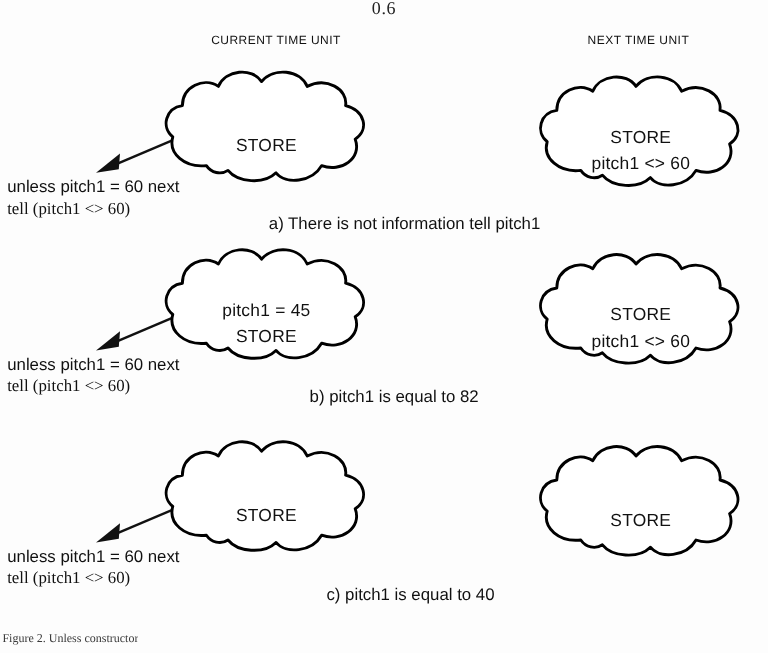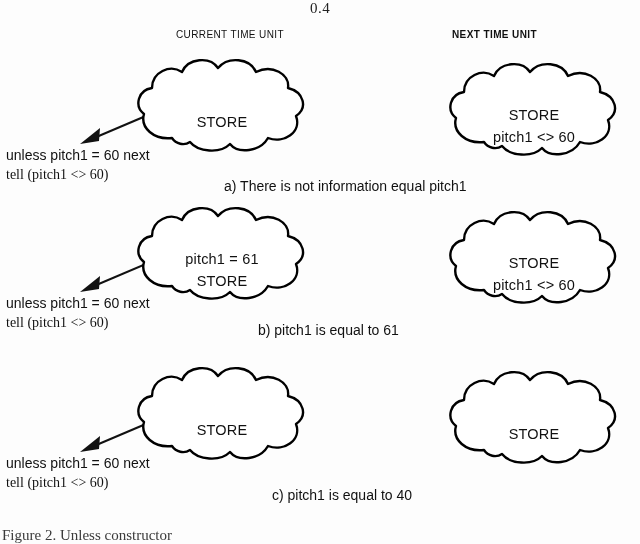--- a/index.html
+++ b/index.html
@@ -32,21 +32,21 @@
 
   
   .col-header {
     position: absolute;
     font-size: 10px;
     letter-spacing: 0.4px;
     color: #111;
     white-space: nowrap;
   }
   .col-header.left  { left: 140px; top: 29px; width: 180px; text-align: center; }
-  .col-header.right { left: 452px; top: 29px; width: 160px; text-align: left; font-weight: bold; }
+  .col-header.right { left: 452px; top: 29px; width: 160px; text-align: center; }
 
   
   .row {
     position: absolute;
     left: 0;
     width: 640px;
   }
   .row-a { top: 52px;  height: 150px; }
   .row-b { top: 200px; height: 150px; }
   .row-c { top: 360px; height: 150px; }
@@ -119,31 +119,31 @@
   .sub-a { left: 224px; top: 126px; }
   .sub-b { left: 258px; top: 122px; }
   .sub-c { left: 272px; top: 127px; }
 
   
   .figure-caption {
     position: absolute;
     left: 2px;
     top: 527px;
     font-family: "Liberation Serif", serif;
-    font-size: 15px;
+    font-size: 10px;
     color: #3a3a3a;
     white-space: nowrap;
     overflow: hidden;
     height: 17px;
   }
 </style>
 </head>
 <body>
 
-<div class="page-number">0.4</div>
+<div class="page-number">0.6</div>
 
 <div class="col-header left">CURRENT TIME UNIT</div>
 <div class="col-header right">NEXT TIME UNIT</div>
 
 <div class="row row-a">
 
   <svg class="arrow-svg" viewBox="0 0 110 50" xmlns="http://www.w3.org/2000/svg">
     <line x1="104" y1="4" x2="24" y2="38" stroke="#111" stroke-width="2"></line>
     <polygon points="10,44 30,28 29,41" fill="#111"></polygon>
   </svg>
@@ -176,21 +176,21 @@
                C128,98 106,100 98,90 C88,100 66,98 58,88
                C52,92 44,90 40,84 Z" fill="#ffffff" stroke="#000000" stroke-width="2.4" stroke-linejoin="round"></path>
     </svg>
     <div class="cloud-text">
       <span class="cloud-line blank"></span>
       <span class="cloud-line">STORE</span>
       <span class="cloud-line">pitch1 &lt;&gt; 60</span>
     </div>
   </div>
 
-  <div class="subcaption sub-a">a) There is not information equal pitch1</div>
+  <div class="subcaption sub-a">a) There is not information tell pitch1</div>
 </div>
 
 <div class="row row-b">
 
   <svg class="arrow-svg" viewBox="0 0 110 50" xmlns="http://www.w3.org/2000/svg">
     <line x1="104" y1="4" x2="24" y2="38" stroke="#111" stroke-width="2"></line>
     <polygon points="10,44 30,28 29,41" fill="#111"></polygon>
   </svg>
 
   <div class="statement">
@@ -200,42 +200,42 @@
 
   <div class="cloud-wrap left">
     <svg viewBox="0 0 180 104" xmlns="http://www.w3.org/2000/svg">
       <path d="M40,84 C22,86 8,74 12,60 C2,52 6,36 20,34 C20,18 38,10 50,18
                C56,4 78,2 86,14 C96,2 118,4 124,18 C140,10 158,20 156,34
                C172,38 176,54 164,62 C170,78 152,90 136,84
                C128,98 106,100 98,90 C88,100 66,98 58,88
                C52,92 44,90 40,84 Z" fill="#ffffff" stroke="#000000" stroke-width="2.4" stroke-linejoin="round"></path>
     </svg>
     <div class="cloud-text">
-      <span class="cloud-line">pitch1 = 61</span>
+      <span class="cloud-line">pitch1 = 45</span>
       <span class="cloud-line">STORE</span>
       <span class="cloud-line blank"></span>
     </div>
   </div>
 
   <div class="cloud-wrap right">
     <svg viewBox="0 0 180 104" xmlns="http://www.w3.org/2000/svg">
       <path d="M40,84 C22,86 8,74 12,60 C2,52 6,36 20,34 C20,18 38,10 50,18
                C56,4 78,2 86,14 C96,2 118,4 124,18 C140,10 158,20 156,34
                C172,38 176,54 164,62 C170,78 152,90 136,84
                C128,98 106,100 98,90 C88,100 66,98 58,88
                C52,92 44,90 40,84 Z" fill="#ffffff" stroke="#000000" stroke-width="2.4" stroke-linejoin="round"></path>
     </svg>
     <div class="cloud-text">
       <span class="cloud-line blank"></span>
       <span class="cloud-line">STORE</span>
       <span class="cloud-line">pitch1 &lt;&gt; 60</span>
     </div>
   </div>
 
-  <div class="subcaption sub-b">b) pitch1 is equal to 61</div>
+  <div class="subcaption sub-b">b) pitch1 is equal to 82</div>
 </div>
 
 <div class="row row-c">
 
   <svg class="arrow-svg" viewBox="0 0 110 50" xmlns="http://www.w3.org/2000/svg">
     <line x1="104" y1="4" x2="24" y2="38" stroke="#111" stroke-width="2"></line>
     <polygon points="10,44 30,28 29,41" fill="#111"></polygon>
   </svg>
 
   <div class="statement">

